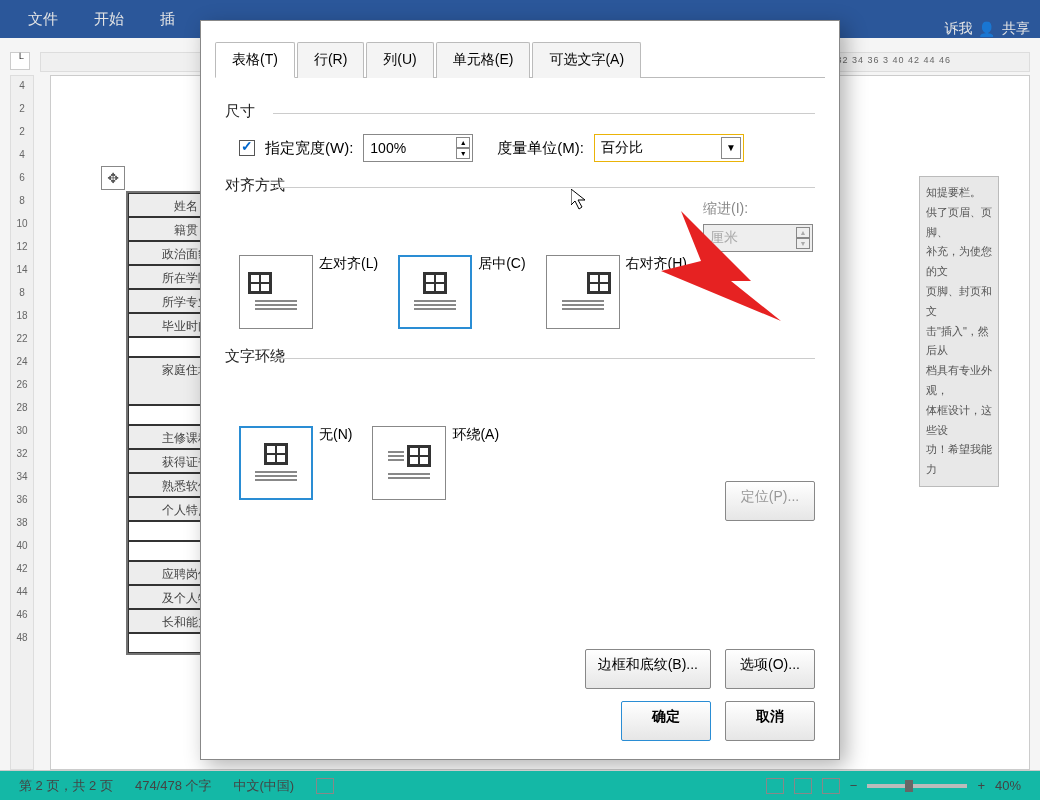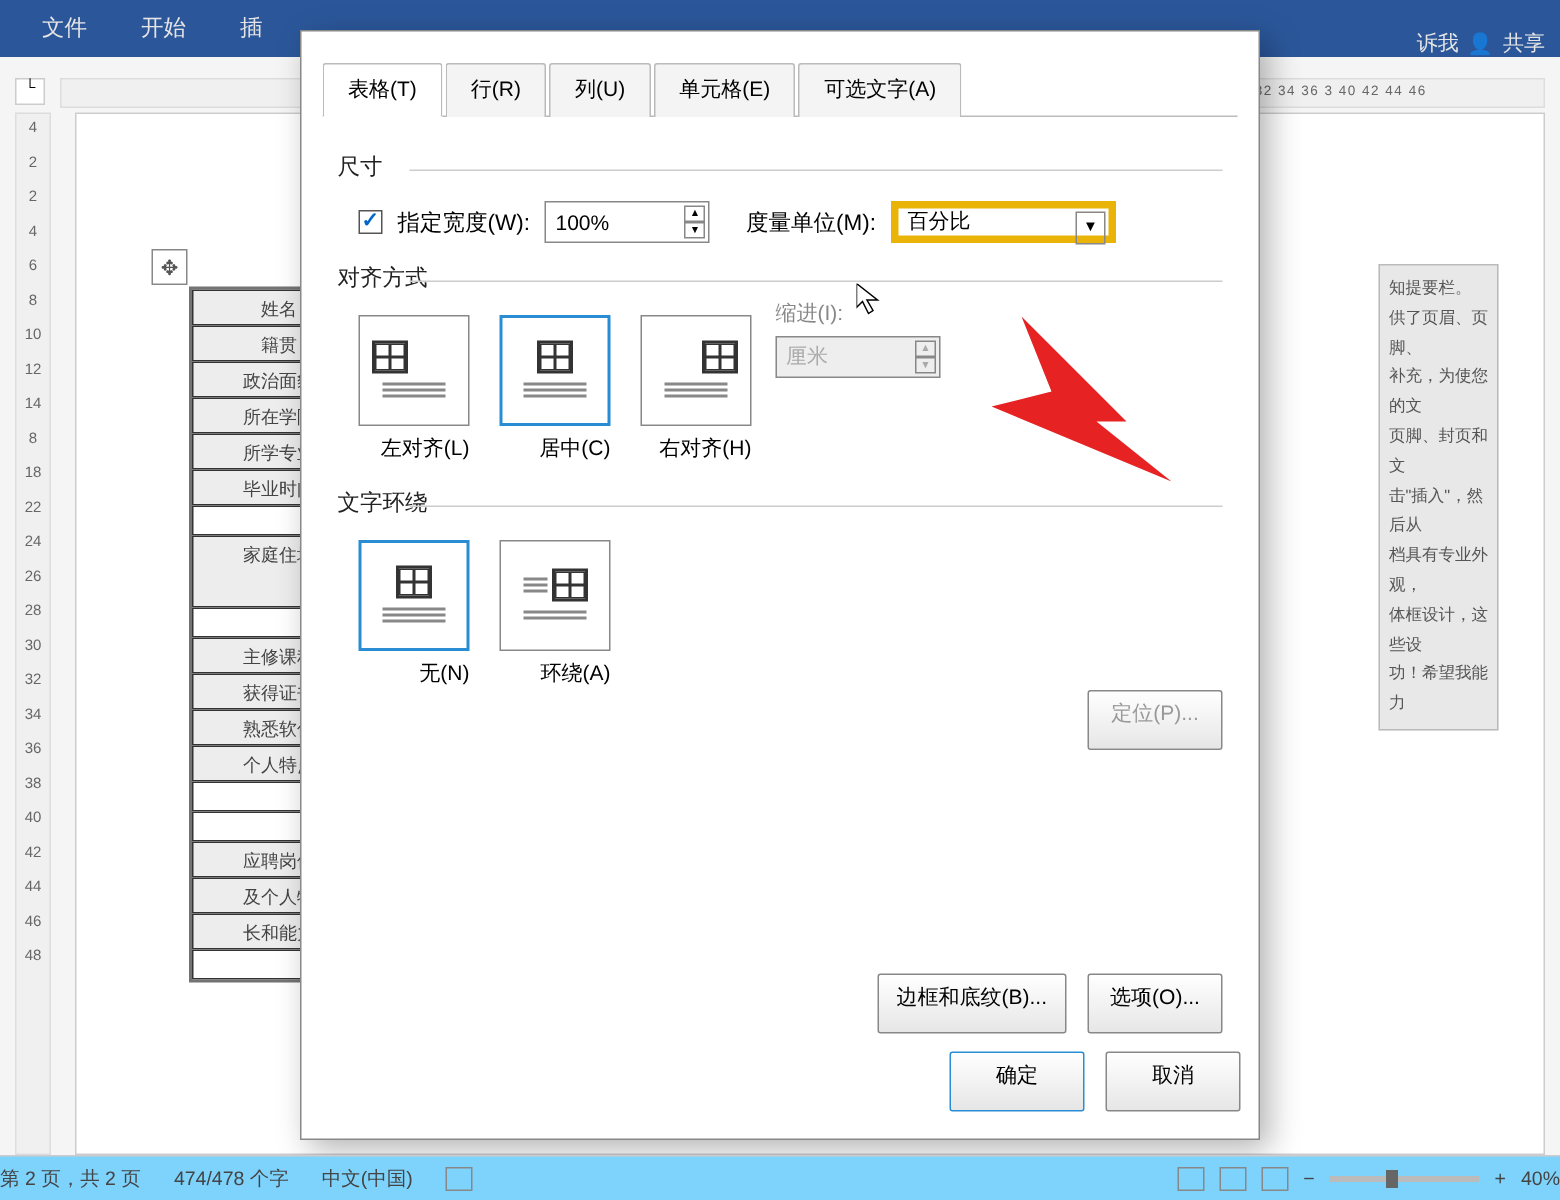--- a/index.html
+++ b/index.html
@@ -43,53 +43,53 @@
     .section-label { margin: 8px 0 4px 0; color: #222; }
     .section-line { border-top: 1px solid #ccc; margin-left: 48px; position: relative; top: -12px; }
     
     .row { display: flex; align-items: center; gap: 10px; margin: 8px 0 14px 14px; }
     .checkbox { width: 16px; height: 16px; border: 1px solid #555; background: #fff; display: inline-block; position: relative; }
     .checkbox.checked::after { content: "✓"; position: absolute; top: -3px; left: 1px; color: #0066cc; font-weight: bold; font-size: 14px; }
     .field-label { font-size: 15px; }
     .spinner { width: 110px; height: 28px; border: 1px solid #888; background: #fff; display: inline-flex; align-items: center; padding: 0 6px; font-size: 14px; position: relative; }
     .spinner .arrows { position: absolute; right: 2px; top: 2px; display: flex; flex-direction: column; }
     .spinner .arrow { width: 14px; height: 11px; border: 1px solid #888; font-size: 7px; text-align: center; line-height: 9px; }
-    .combo { width: 150px; height: 28px; border: 5px solid #eab308; background: #fff; display: inline-flex; align-items: center; padding: 0 6px; font-size: 14px; position: relative; }
+    .combo { width: 150px; height: 28px; border: 1px solid #eab308; background: #fff; display: inline-flex; align-items: center; padding: 0 6px; font-size: 14px; position: relative; }
     .combo .drop { position: absolute; right: 2px; top: 2px; width: 20px; height: 22px; border: 1px solid #888; text-align: center; line-height: 20px; font-size: 10px; }
     
     .align-group { display: flex; gap: 20px; margin: 10px 0 8px 14px; }
-    .align-opt { display: flex; flex-direction: column; align-items: flex-end; gap: 6px; }
+    .align-opt { display: flex; align-items: flex-start; gap: 6px; margin-top: 45px; }
     .align-box { width: 74px; height: 74px; border: 1px solid #888; background: #fff; display: flex; flex-direction: column; align-items: center; justify-content: center; gap: 4px; cursor: pointer; }
     .align-box.selected { border: 2px solid #2a8dd4; }
     .mini-grid { width: 24px; height: 22px; border: 2px solid #333; display: grid; grid-template-columns: 1fr 1fr; grid-template-rows: 1fr 1fr; }
     .mini-grid div { border: 1px solid #333; }
     .mini-lines { width: 42px; }
     .mini-lines .l { height: 2px; background: #888; margin: 2px 0; }
     .align-opt .cap { font-size: 14px; }
     
     .indent-block { margin-left: 16px; }
     .indent-label { color: #888; font-size: 14px; margin-bottom: 6px; }
     .spinner.disabled { background: #eee; color: #aaa; }
     
     .wrap-group { display: flex; gap: 20px; margin: 10px 0 0 14px; align-items: flex-start; }
     .pos-area { margin-left: auto; padding-top: 100px; }
     .btn { display: inline-block; min-width: 90px; height: 40px; border: 1px solid #888; background: linear-gradient(#fff,#e6e6e6); text-align: center; line-height: 28px; font-size: 14px; padding: 0 12px; border-radius: 2px; cursor: pointer; }
     
-    .dialog-footer { position: absolute; bottom: 18px; right: 12px; display: flex; gap: 14px; }
+    .dialog-footer { position: absolute; bottom: 18px; right: 24px; display: flex; gap: 14px; font-weight: bold; }
     .btn.primary { border: 1px solid #2a8dd4; }
     .bottom-buttons { position: absolute; bottom: 70px; right: 24px; display: flex; gap: 14px; }
     
     
     .red-arrow { position: absolute; top: 190px; left: 460px; pointer-events: none; }
     
     
     .cursor { position: absolute; top: 168px; left: 370px; pointer-events: none; }
     
     
-    .status { position: absolute; bottom: 0; left: 0; right: 0; height: 30px; background: #7dd3fc; border-top: 1px solid #ccc; display: flex; align-items: center; padding: 0 0; font-size: 13px; color: #444; gap: 22px; }
+    .status { position: absolute; bottom: 0; left: 0; right: 0; height: 30px; background: #14b8a6; border-top: 1px solid #ccc; display: flex; align-items: center; padding: 0 19px; font-size: 13px; color: #444; gap: 22px; }
     .status .right { margin-left: auto; display: flex; align-items: center; gap: 10px; }
     .status .icon-sq { width: 18px; height: 16px; border: 1px solid #888; }
     .zoom-track { width: 100px; height: 4px; background: #bbb; position: relative; }
     .zoom-track::after { content: ""; position: absolute; left: 38px; top: -4px; width: 8px; height: 12px; background: #666; }
   </style>
 </head>
 <body>
 
 <div class="ribbon">
   <div class="tab">文件</div>

